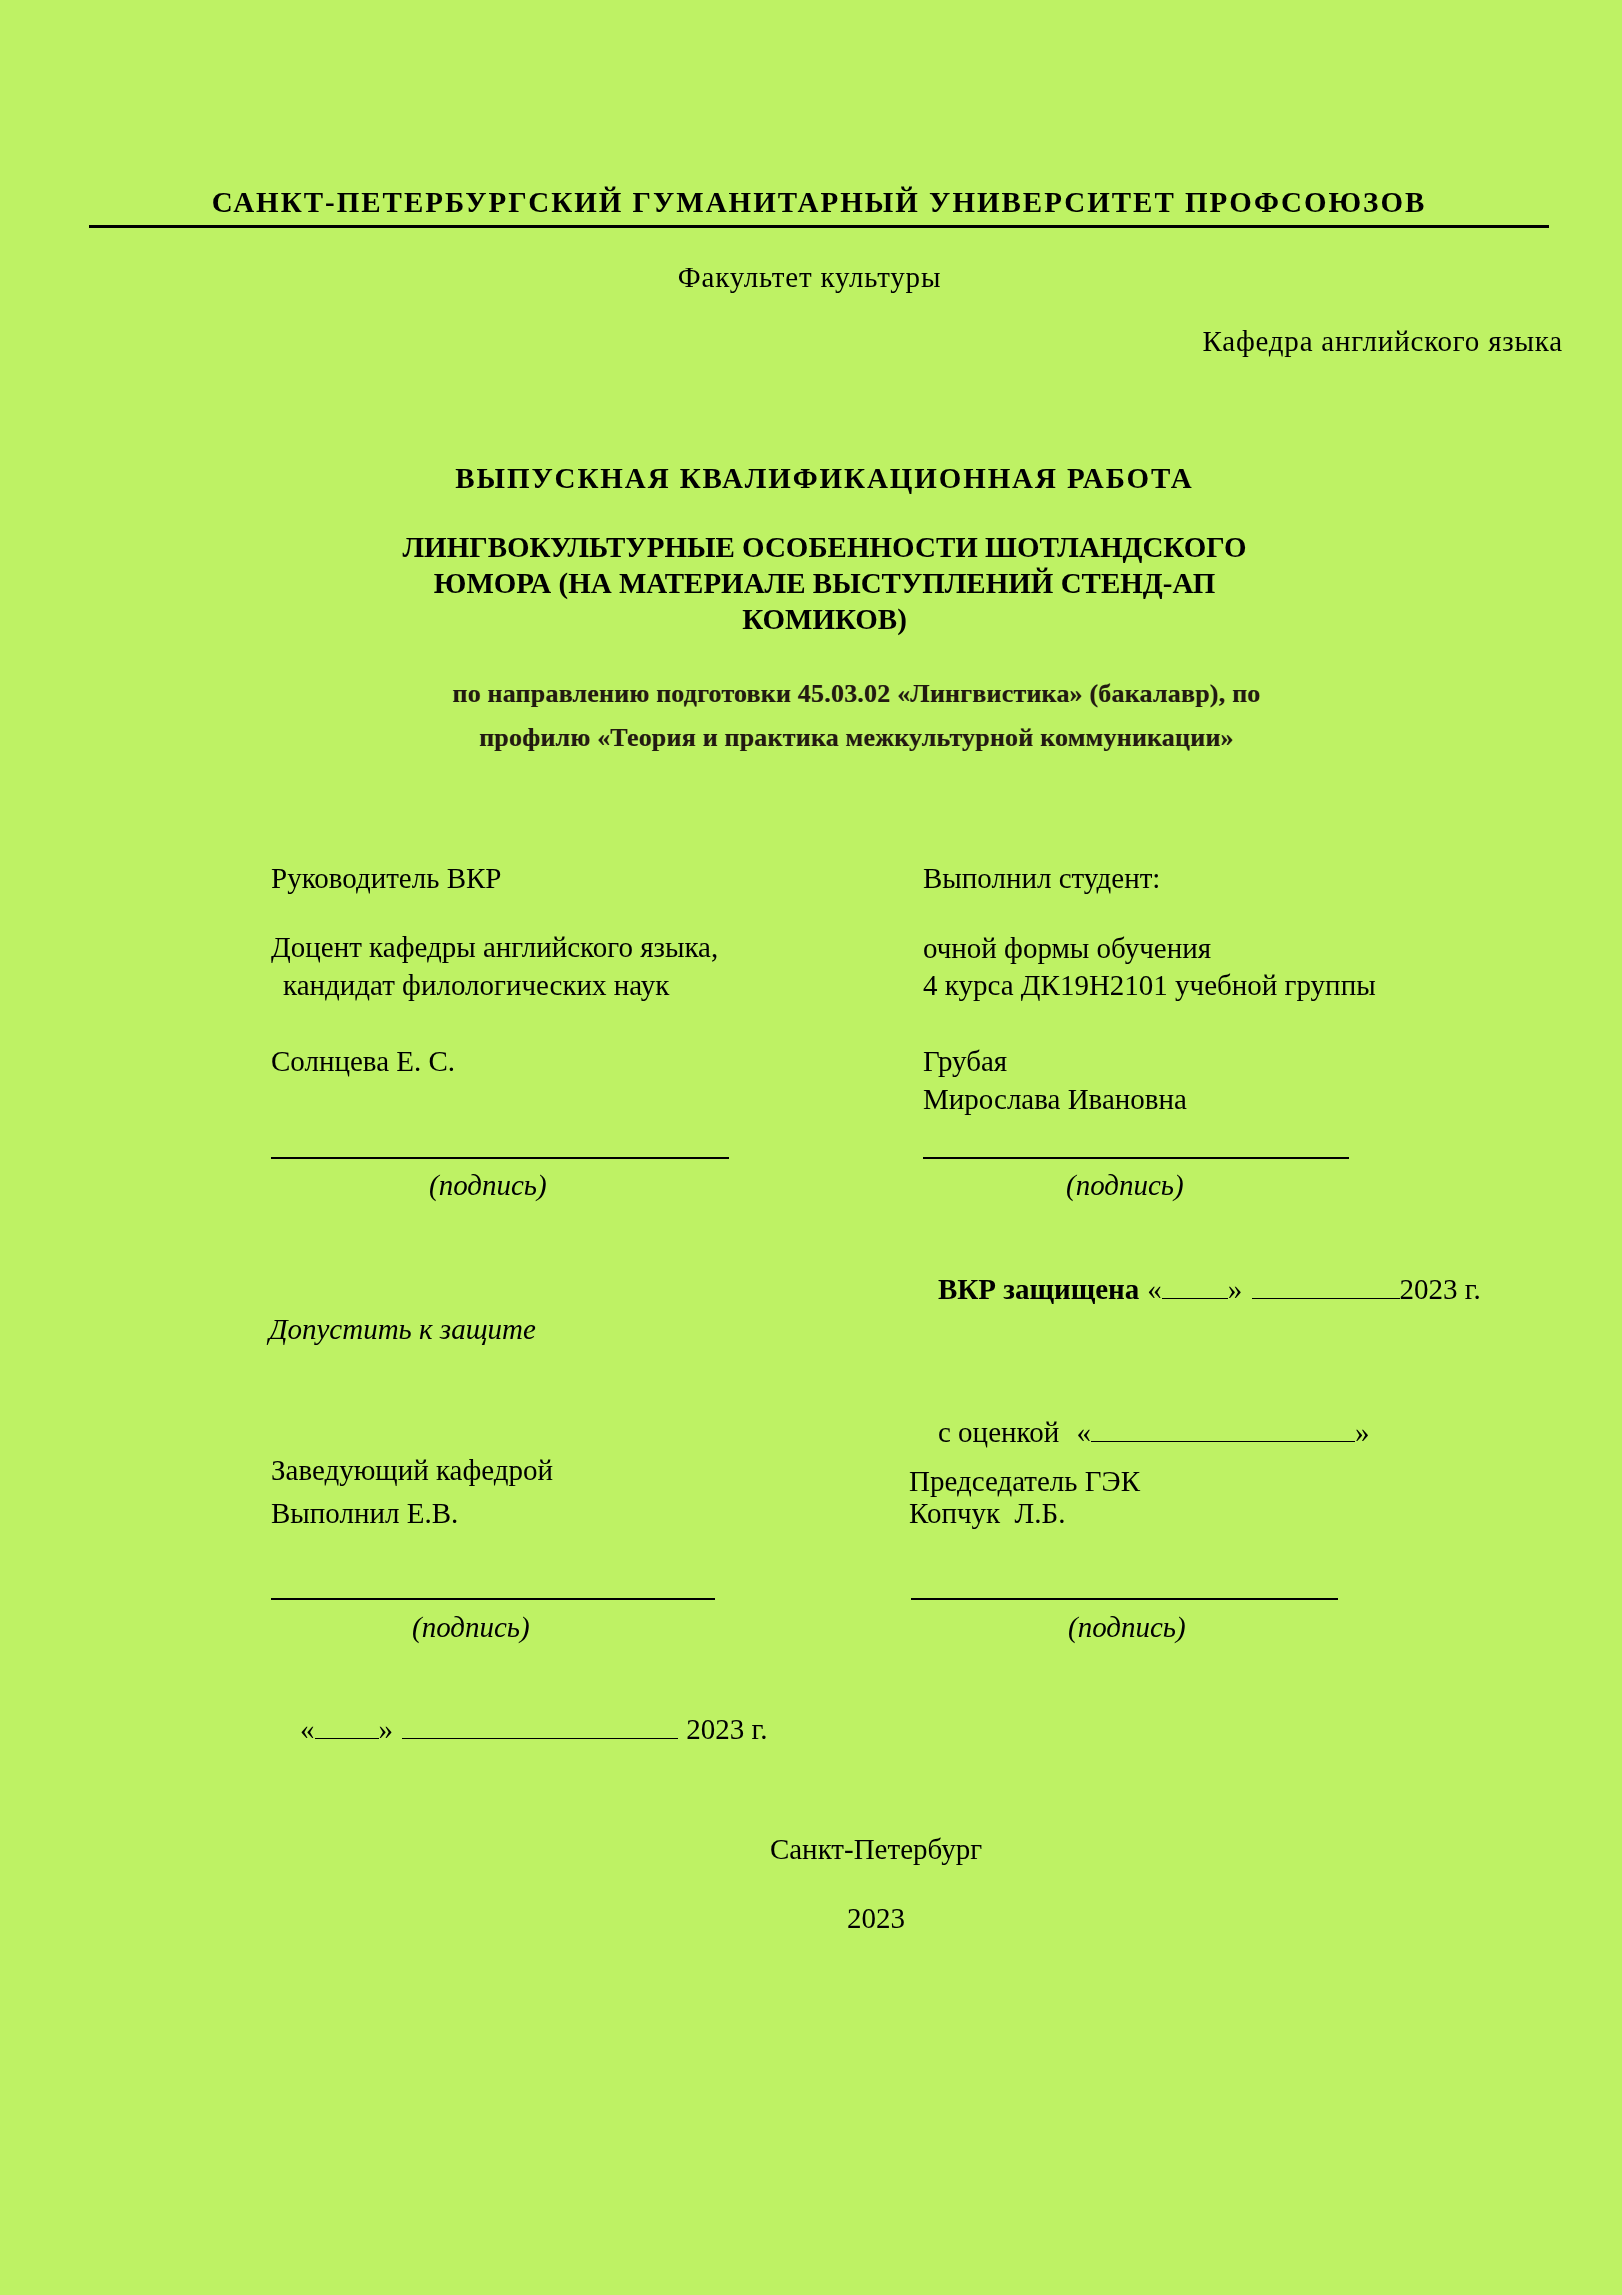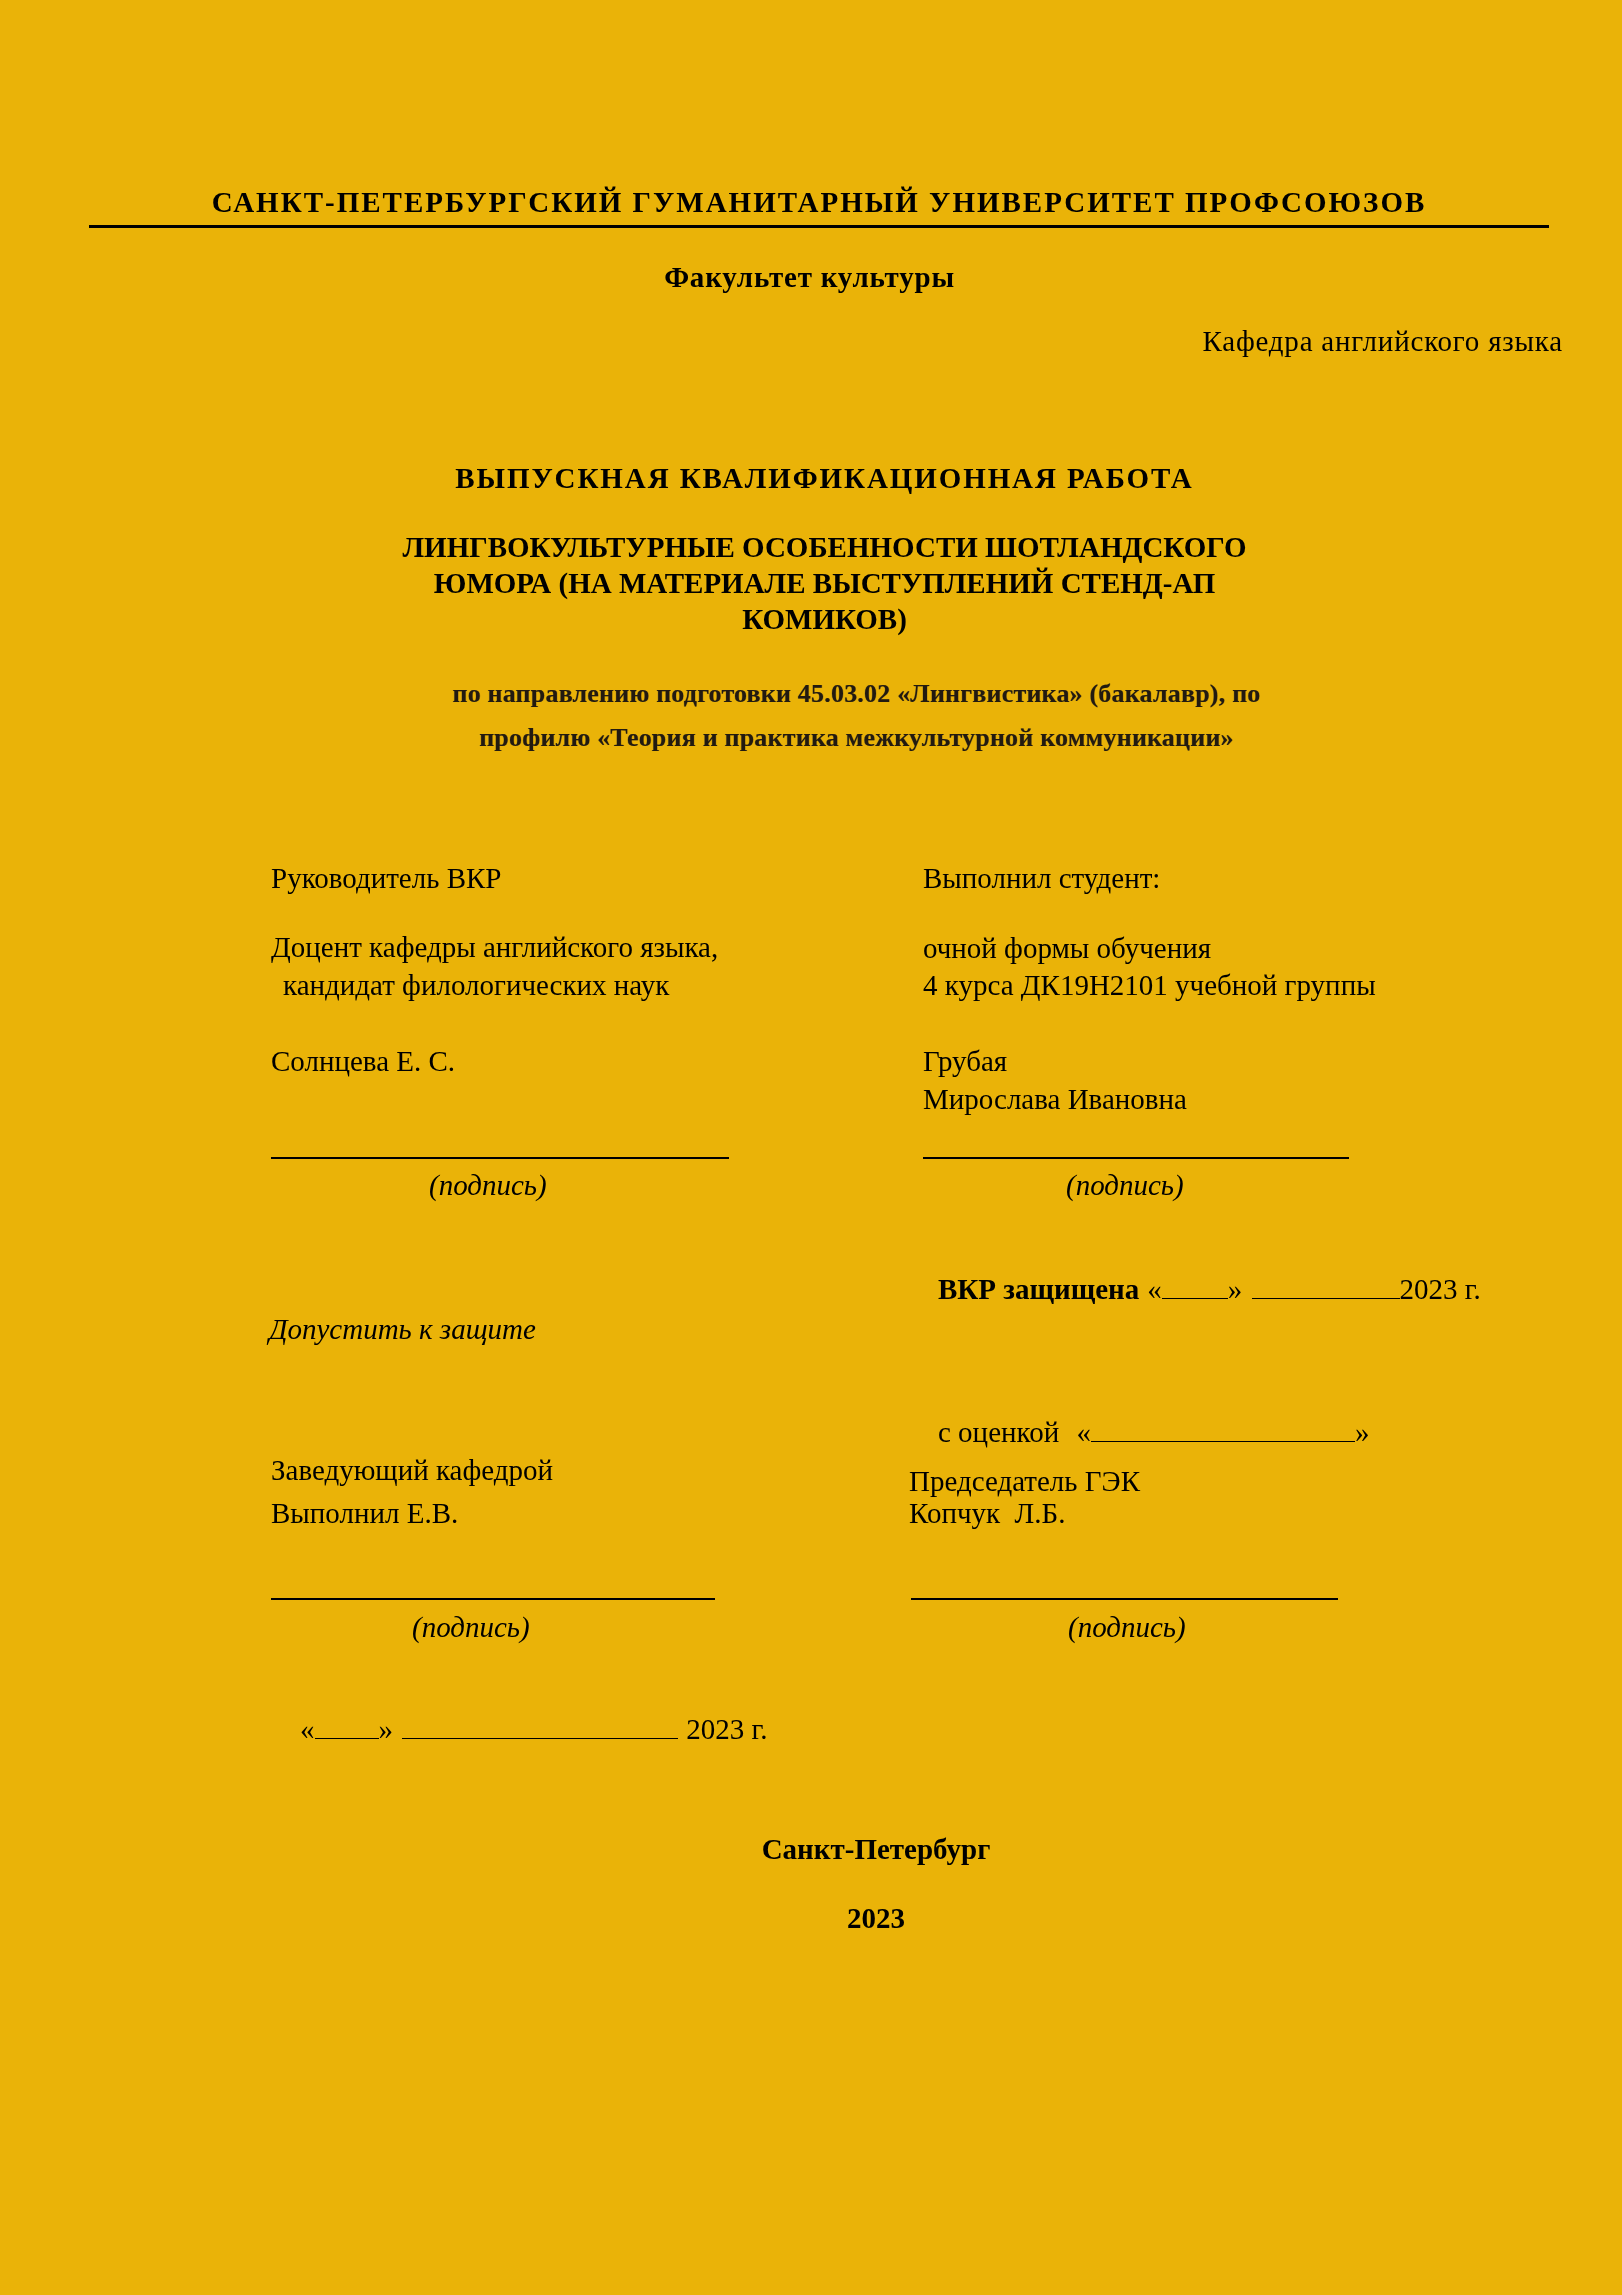--- a/index.html
+++ b/index.html
@@ -1,20 +1,20 @@
 <!DOCTYPE html>
 <html style="font-size:12.6px"><head>
 <meta charset="utf-8">
 <style>
   html, body { margin: 0; padding: 0; background: #ffffff; }
   body { width: 1623px; height: 2295px; position: relative; overflow: hidden;
          font-family: "Liberation Serif", "DejaVu Serif", serif; color: #000; }
-  .page { position: absolute; left: 0; top: 0; width: 1623px; height: 2295px; background: #eab308; }
+  .page { position: absolute; left: 0; top: 0; width: 1623px; height: 2295px; background: #bef264; }
   .t { position: absolute; white-space: pre; line-height: 1; font-size: 29px; }
-  .c { text-align: center; font-weight: bold; }
+  .c { text-align: center; }
   .b { font-weight: bold; }
   .i { font-style: italic; }
   .uni { font-size: 29px; font-weight: bold; letter-spacing: 2px; }
   .rule { position: absolute; background: #000; }
   .title-main { font-size: 29px; font-weight: bold; letter-spacing: 1.9px; }
   .title-topic { font-size: 29px; font-weight: bold; }
   .subtitle { font-size: 26px; font-weight: bold; color: #221a10; letter-spacing: 0.2px;
               text-shadow: 0.5px 0 0 rgba(80,60,20,0.35), -0.5px 0 0 rgba(20,40,90,0.25); }
   .sigline { position: absolute; height: 1.6px; background: #000; }
   .spaced { letter-spacing: 0.8px; }

